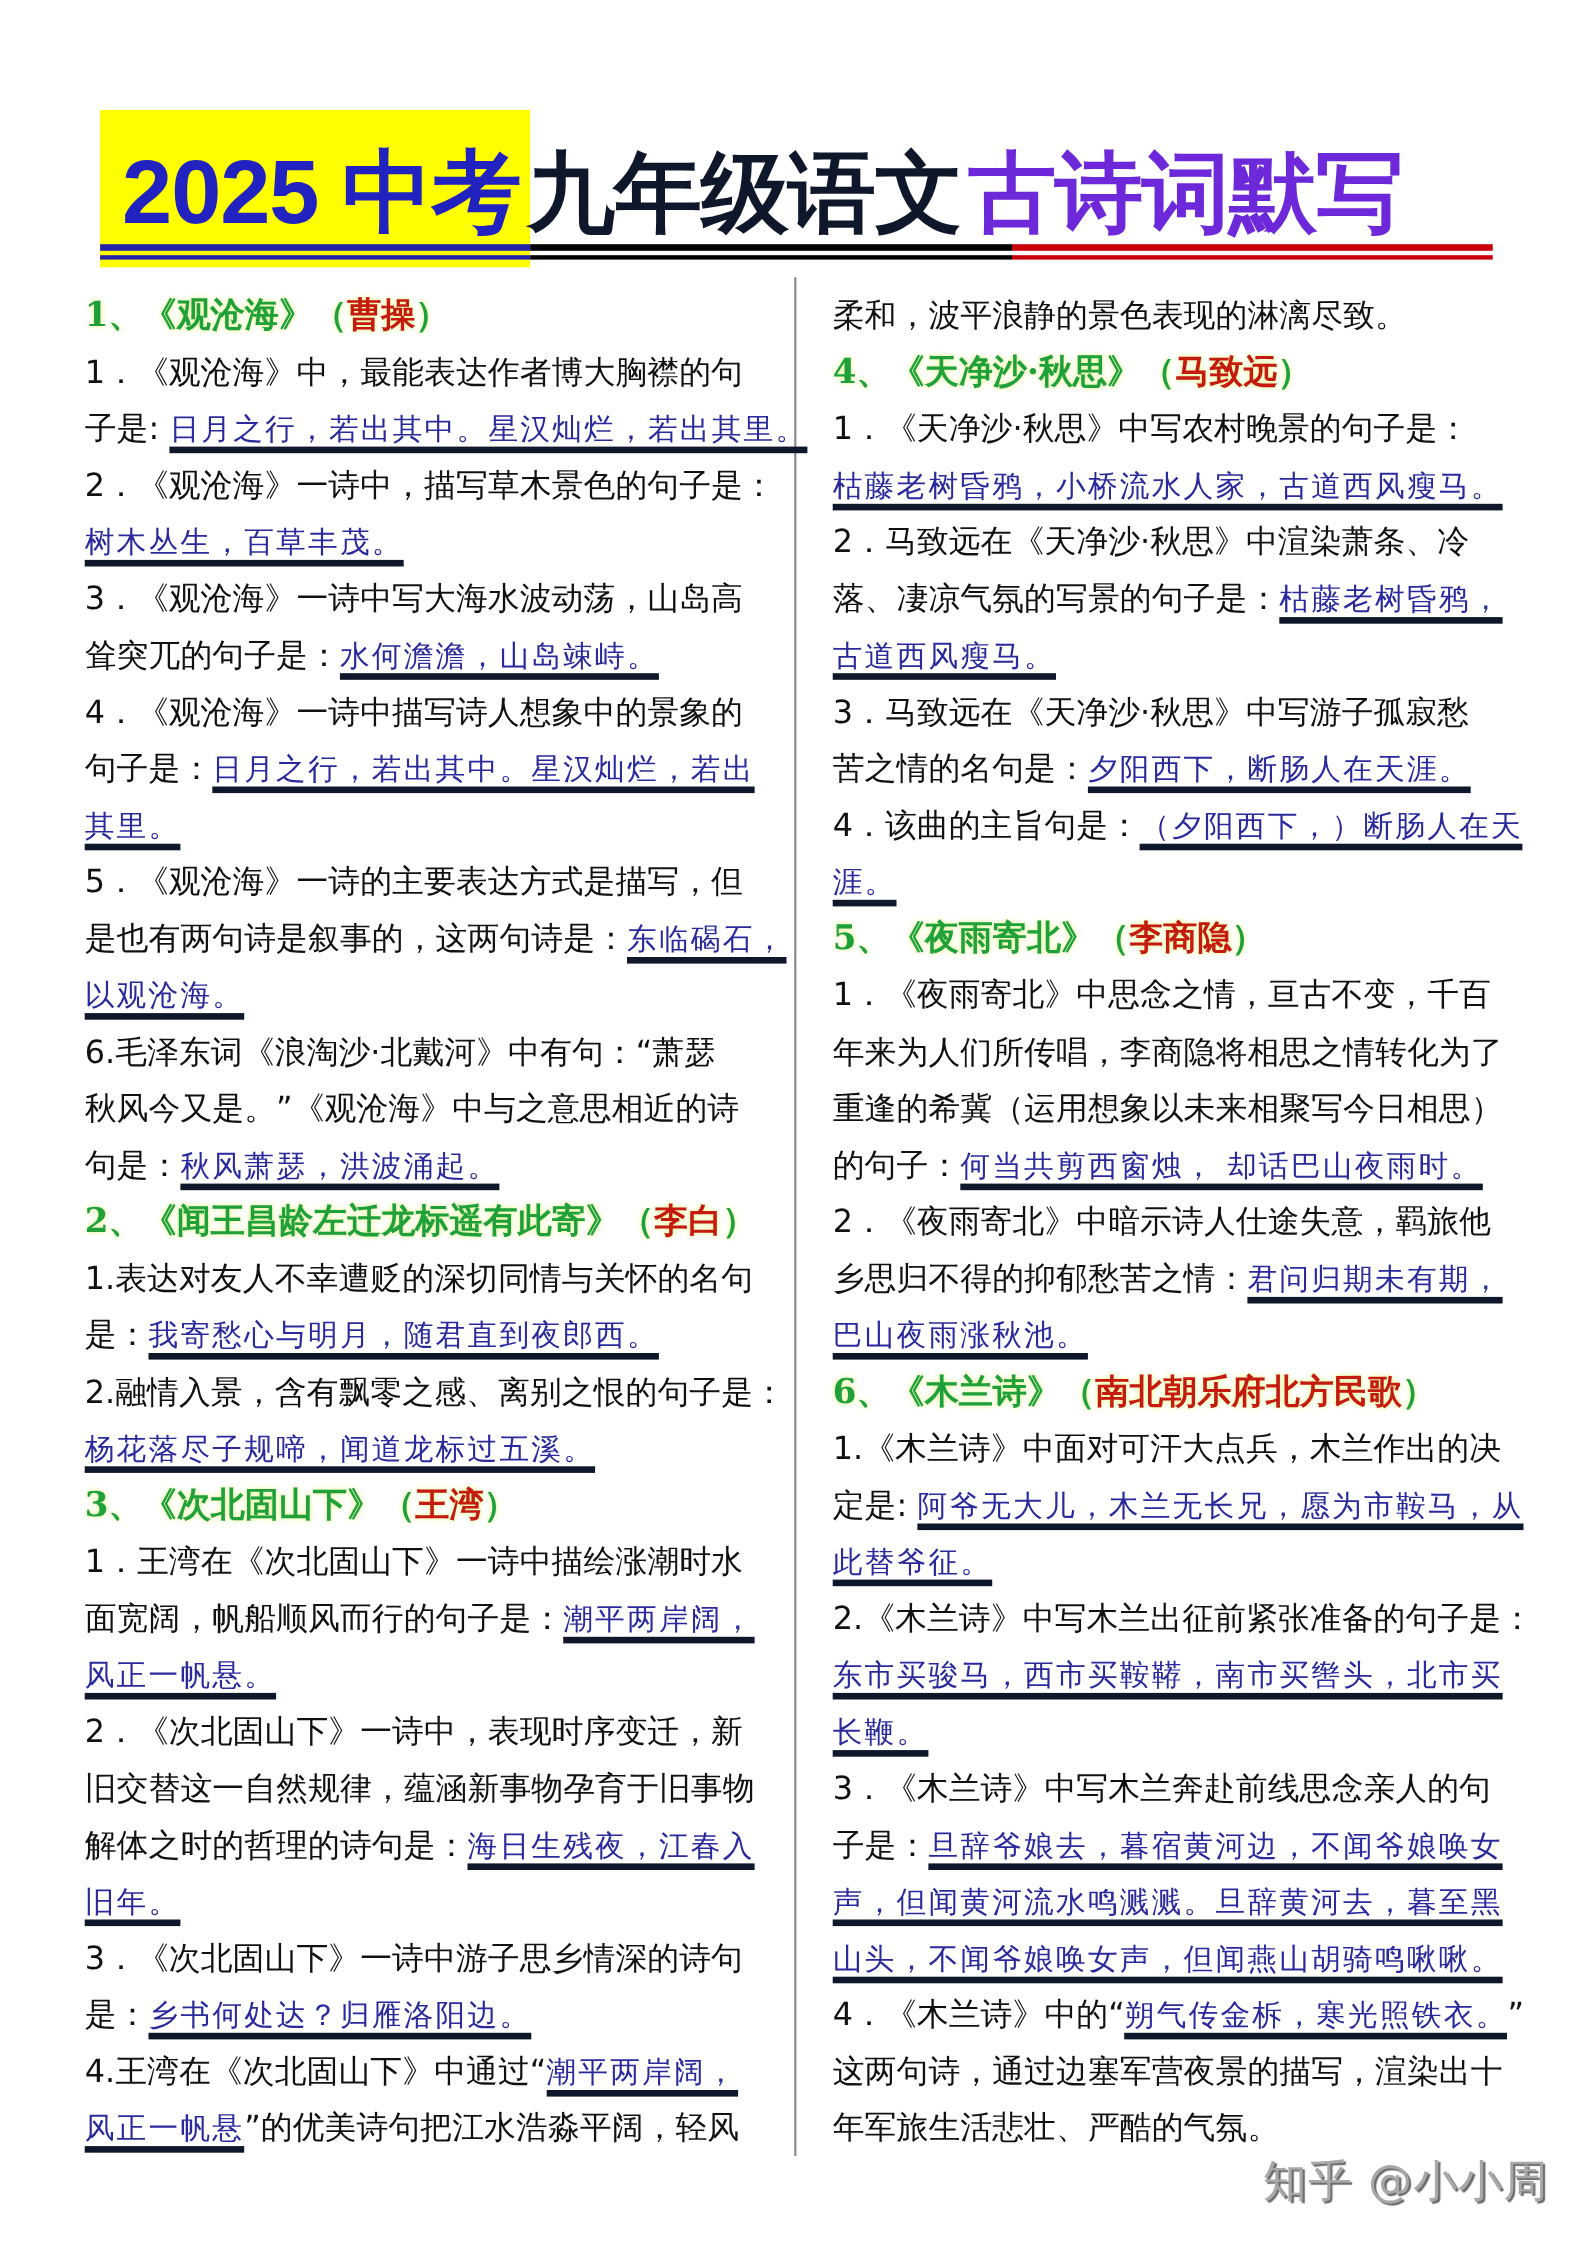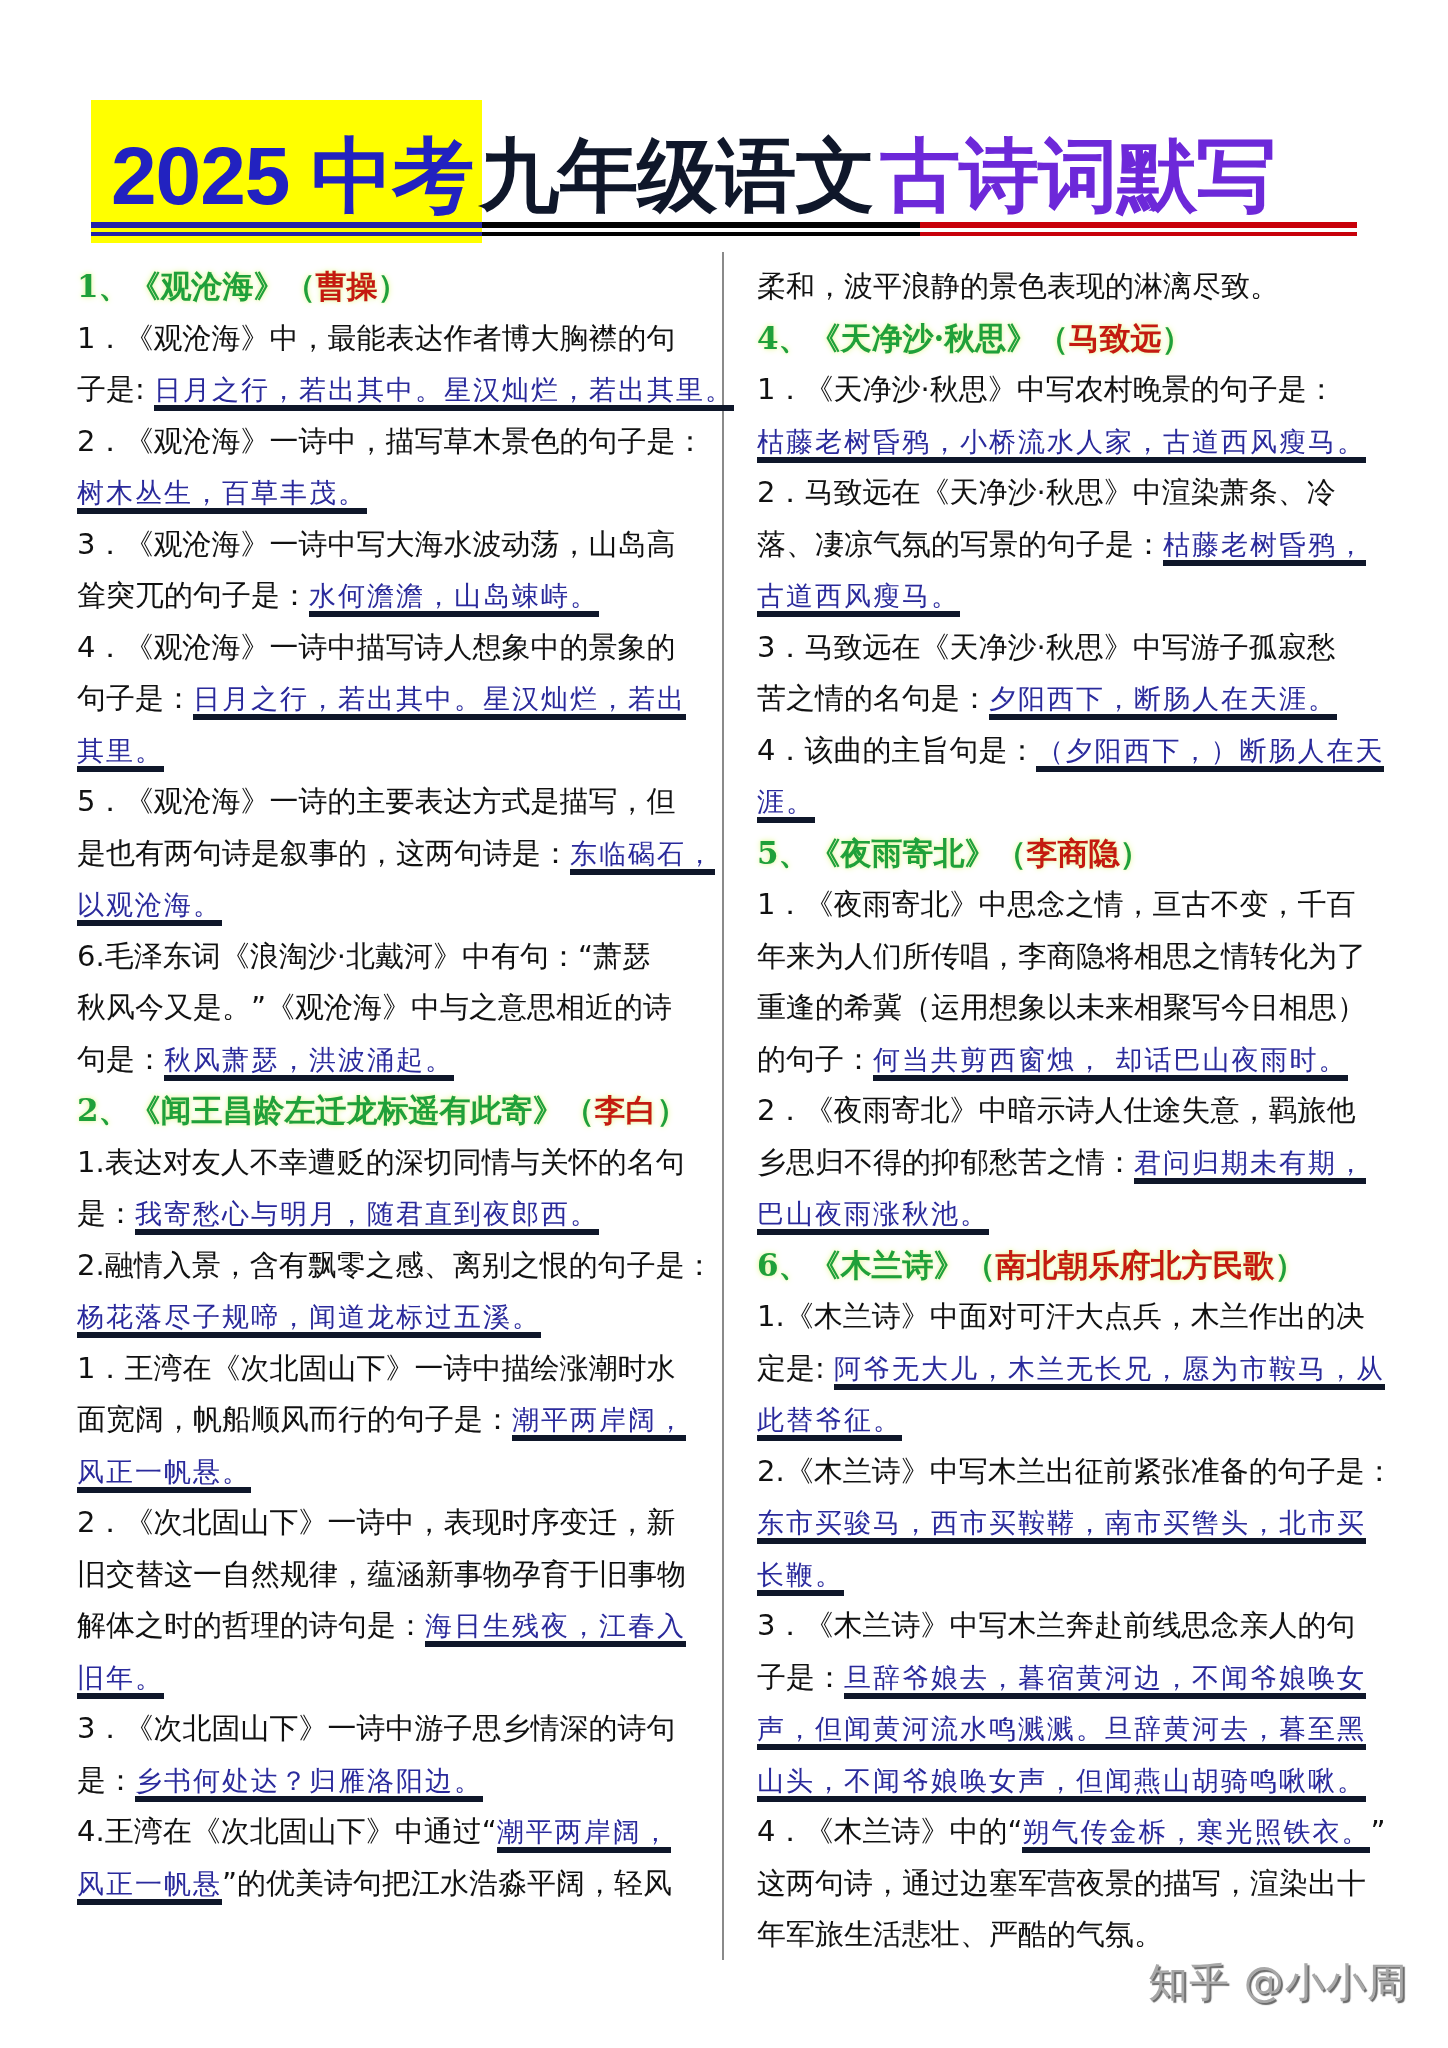--- a/index.html
+++ b/index.html
@@ -64,20 +64,21 @@
     <div class="line"><span class="plain">是也有两句诗是叙事的，这两句诗是：</span><span class="ans">东临碣石，</span></div>
     <div class="line"><span class="ans">以观沧海。</span></div>
     <div class="line"><span class="plain">6.毛泽东词《浪淘沙·北戴河》中有句：“萧瑟</span></div>
     <div class="line"><span class="plain">秋风今又是。”《观沧海》中与之意思相近的诗</span></div>
     <div class="line"><span class="plain">句是：</span><span class="ans">秋风萧瑟，洪波涌起。</span></div>
     <div class="line heading"><span class="h-num">2、</span><span class="h-title">《闻王昌龄左迁龙标遥有此寄》</span><span class="h-paren">（</span><span class="h-author">李白</span><span class="h-paren">）</span></div>
     <div class="line"><span class="plain">1.表达对友人不幸遭贬的深切同情与关怀的名句</span></div>
     <div class="line"><span class="plain">是：</span><span class="ans">我寄愁心与明月，随君直到夜郎西。</span></div>
     <div class="line"><span class="plain">2.融情入景，含有飘零之感、离别之恨的句子是：</span></div>
     <div class="line"><span class="ans">杨花落尽子规啼，闻道龙标过五溪。</span></div>
+    <div class="line heading"><span class="h-num">3、</span><span class="h-title">《次北固山下》</span><span class="h-paren">（</span><span class="h-author">王湾</span><span class="h-paren">）</span></div>
     <div class="line"><span class="plain">1．王湾在《次北固山下》一诗中描绘涨潮时水</span></div>
     <div class="line"><span class="plain">面宽阔，帆船顺风而行的句子是：</span><span class="ans">潮平两岸阔，</span></div>
     <div class="line"><span class="ans">风正一帆悬。</span></div>
     <div class="line"><span class="plain">2．《次北固山下》一诗中，表现时序变迁，新</span></div>
     <div class="line"><span class="plain">旧交替这一自然规律，蕴涵新事物孕育于旧事物</span></div>
     <div class="line"><span class="plain">解体之时的哲理的诗句是：</span><span class="ans">海日生残夜，江春入</span></div>
     <div class="line"><span class="ans">旧年。</span></div>
     <div class="line"><span class="plain">3．《次北固山下》一诗中游子思乡情深的诗句</span></div>
     <div class="line"><span class="plain">是：</span><span class="ans">乡书何处达？归雁洛阳边。</span></div>
     <div class="line"><span class="plain">4.王湾在《次北固山下》中通过“</span><span class="ans">潮平两岸阔，</span></div>

